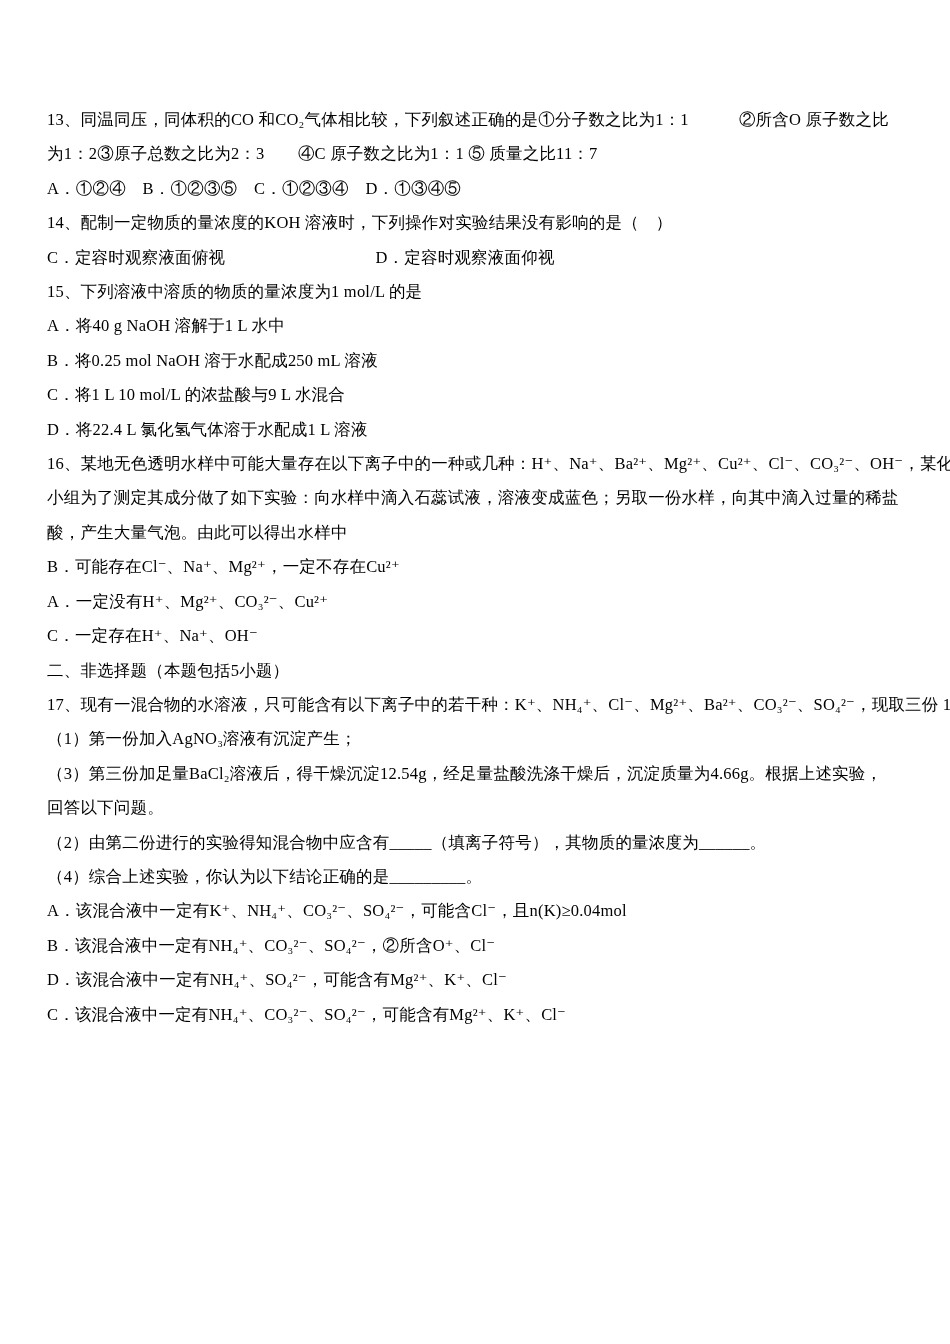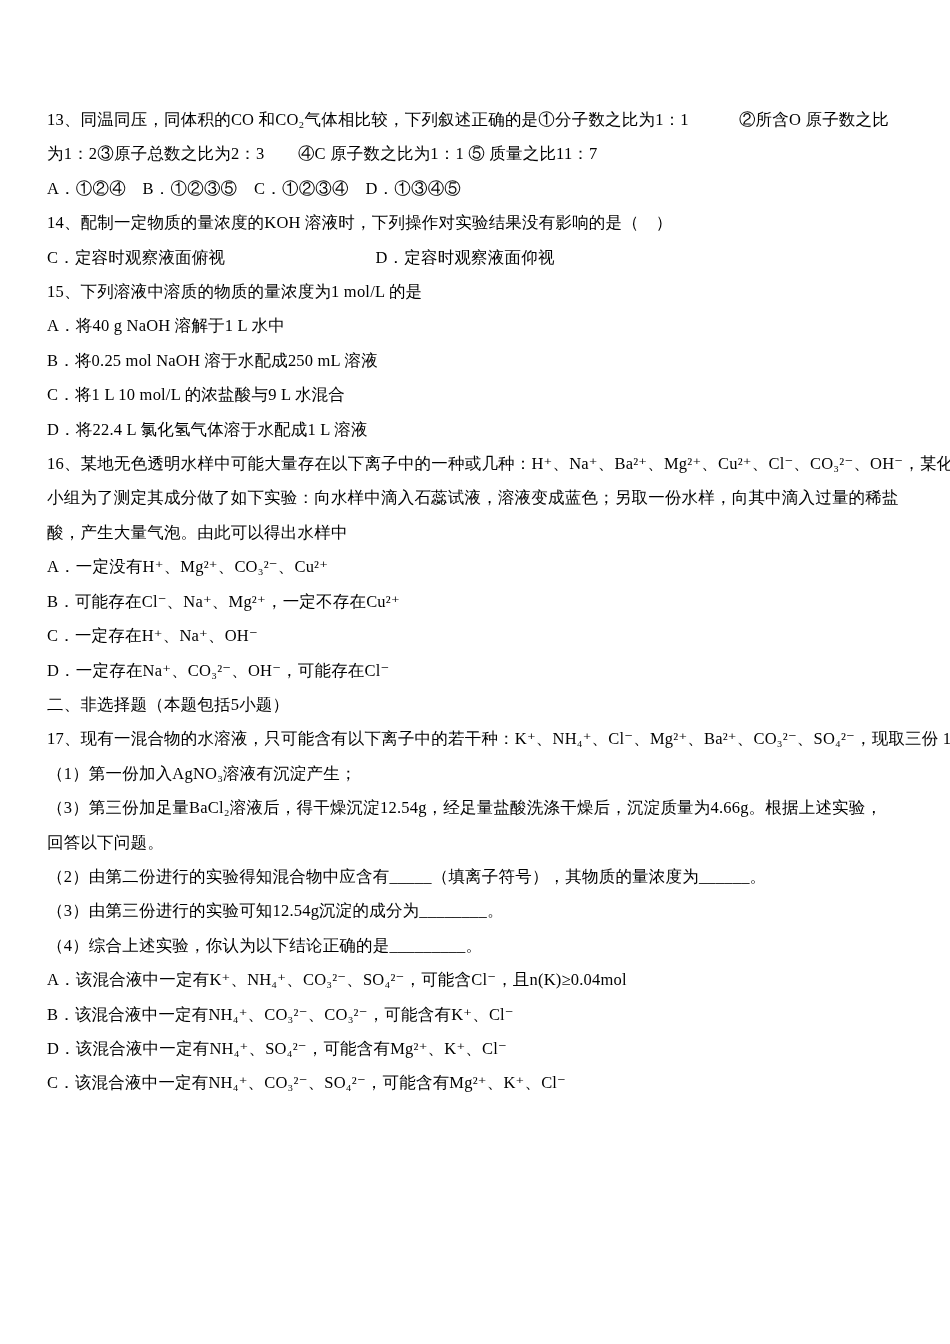--- a/index.html
+++ b/index.html
@@ -58,30 +58,28 @@
       <p class="line">14、配制一定物质的量浓度的KOH 溶液时，下列操作对实验结果没有影响的是（　）</p>
       <p class="line">C．定容时观察液面俯视　　　　　　　　　D．定容时观察液面仰视</p>
       <p class="line">15、下列溶液中溶质的物质的量浓度为1 mol/L 的是</p>
       <p class="line">A．将40 g NaOH 溶解于1 L 水中</p>
       <p class="line">B．将0.25 mol NaOH 溶于水配成250 mL 溶液</p>
       <p class="line">C．将1 L 10 mol/L 的浓盐酸与9 L 水混合</p>
       <p class="line">D．将22.4 L 氯化氢气体溶于水配成1 L 溶液</p>
       <p class="line">16、某地无色透明水样中可能大量存在以下离子中的一种或几种：H⁺、Na⁺、Ba²⁺、Mg²⁺、Cu²⁺、Cl⁻、CO₃²⁻、OH⁻，某化学兴趣</p>
       <p class="line">小组为了测定其成分做了如下实验：向水样中滴入石蕊试液，溶液变成蓝色；另取一份水样，向其中滴入过量的稀盐</p>
       <p class="line">酸，产生大量气泡。由此可以得出水样中</p>
+      <p class="line">B．可能存在Cl⁻、Na⁺、Mg²⁺，一定不存在Cu²⁺</p>
       <p class="line">A．一定没有H⁺、Mg²⁺、CO₃²⁻、Cu²⁺</p>
-      <p class="line">B．可能存在Cl⁻、Na⁺、Mg²⁺，一定不存在Cu²⁺</p>
       <p class="line">C．一定存在H⁺、Na⁺、OH⁻</p>
-      <p class="line">D．一定存在Na⁺、CO₃²⁻、OH⁻，可能存在Cl⁻</p>
       <p class="line">二、非选择题（本题包括5小题）</p>
       <p class="line">17、现有一混合物的水溶液，只可能含有以下离子中的若干种：K⁺、NH₄⁺、Cl⁻、Mg²⁺、Ba²⁺、CO₃²⁻、SO₄²⁻，现取三份 100mL 该</p>
       <p class="line">（1）第一份加入AgNO₃溶液有沉淀产生；</p>
       <p class="line">（3）第三份加足量BaCl₂溶液后，得干燥沉淀12.54g，经足量盐酸洗涤干燥后，沉淀质量为4.66g。根据上述实验，</p>
       <p class="line">回答以下问题。</p>
       <p class="line">（2）由第二份进行的实验得知混合物中应含有_____（填离子符号），其物质的量浓度为______。</p>
-      <p class="line">（3）由第三份进行的实验可知12.54g沉淀的成分为________。</p>
       <p class="line">（4）综合上述实验，你认为以下结论正确的是_________。</p>
       <p class="line">A．该混合液中一定有K⁺、NH₄⁺、CO₃²⁻、SO₄²⁻，可能含Cl⁻，且n(K)≥0.04mol</p>
-      <p class="line">B．该混合液中一定有NH₄⁺、CO₃²⁻、CO₃²⁻，可能含有K⁺、Cl⁻</p>
+      <p class="line">B．该混合液中一定有NH₄⁺、CO₃²⁻、SO₄²⁻，②所含O⁺、Cl⁻</p>
       <p class="line">D．该混合液中一定有NH₄⁺、SO₄²⁻，可能含有Mg²⁺、K⁺、Cl⁻</p>
       <p class="line">C．该混合液中一定有NH₄⁺、CO₃²⁻、SO₄²⁻，可能含有Mg²⁺、K⁺、Cl⁻</p>
     </div>
 </div>
 
 </body></html>

